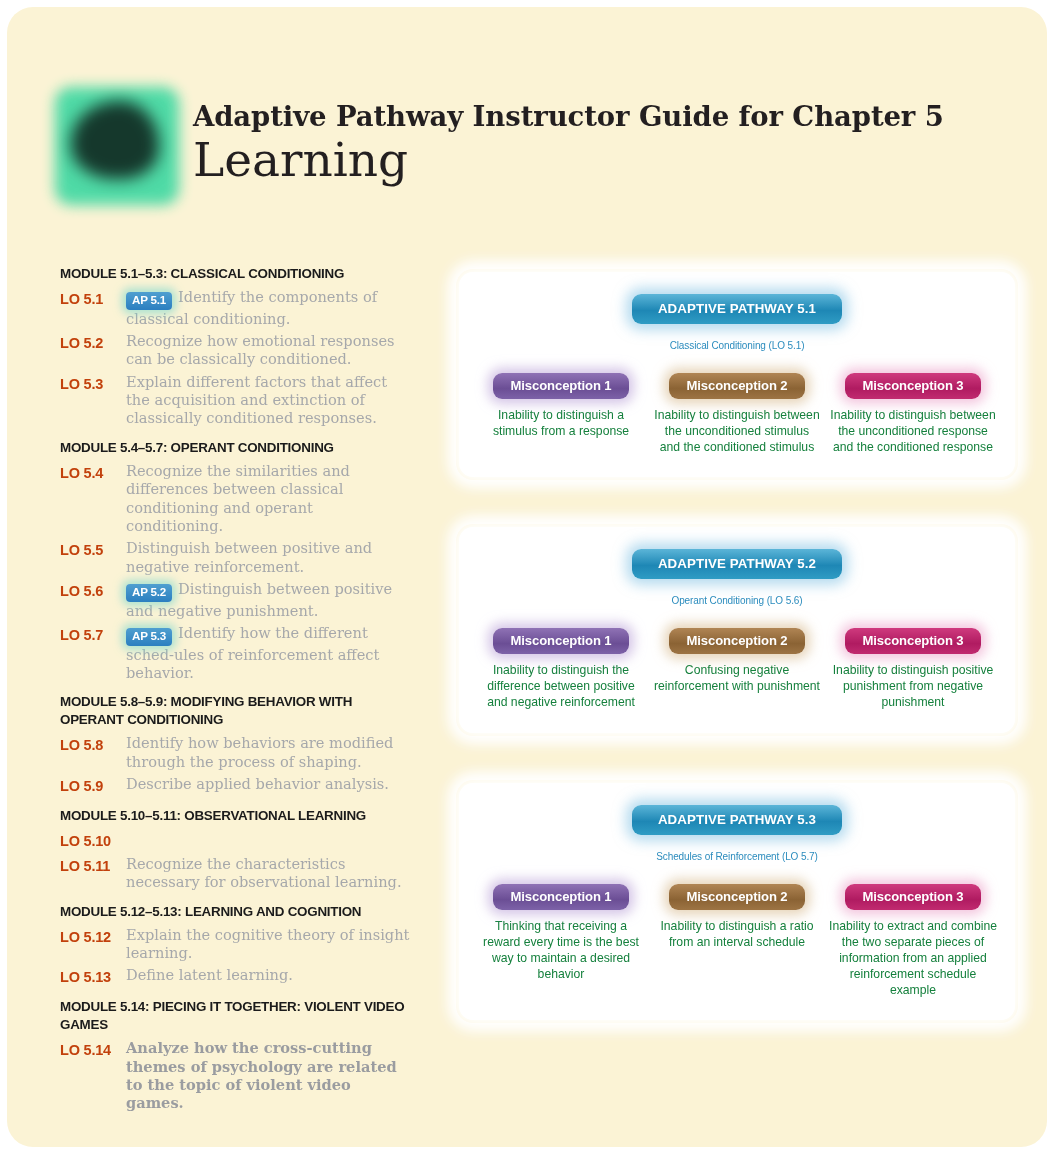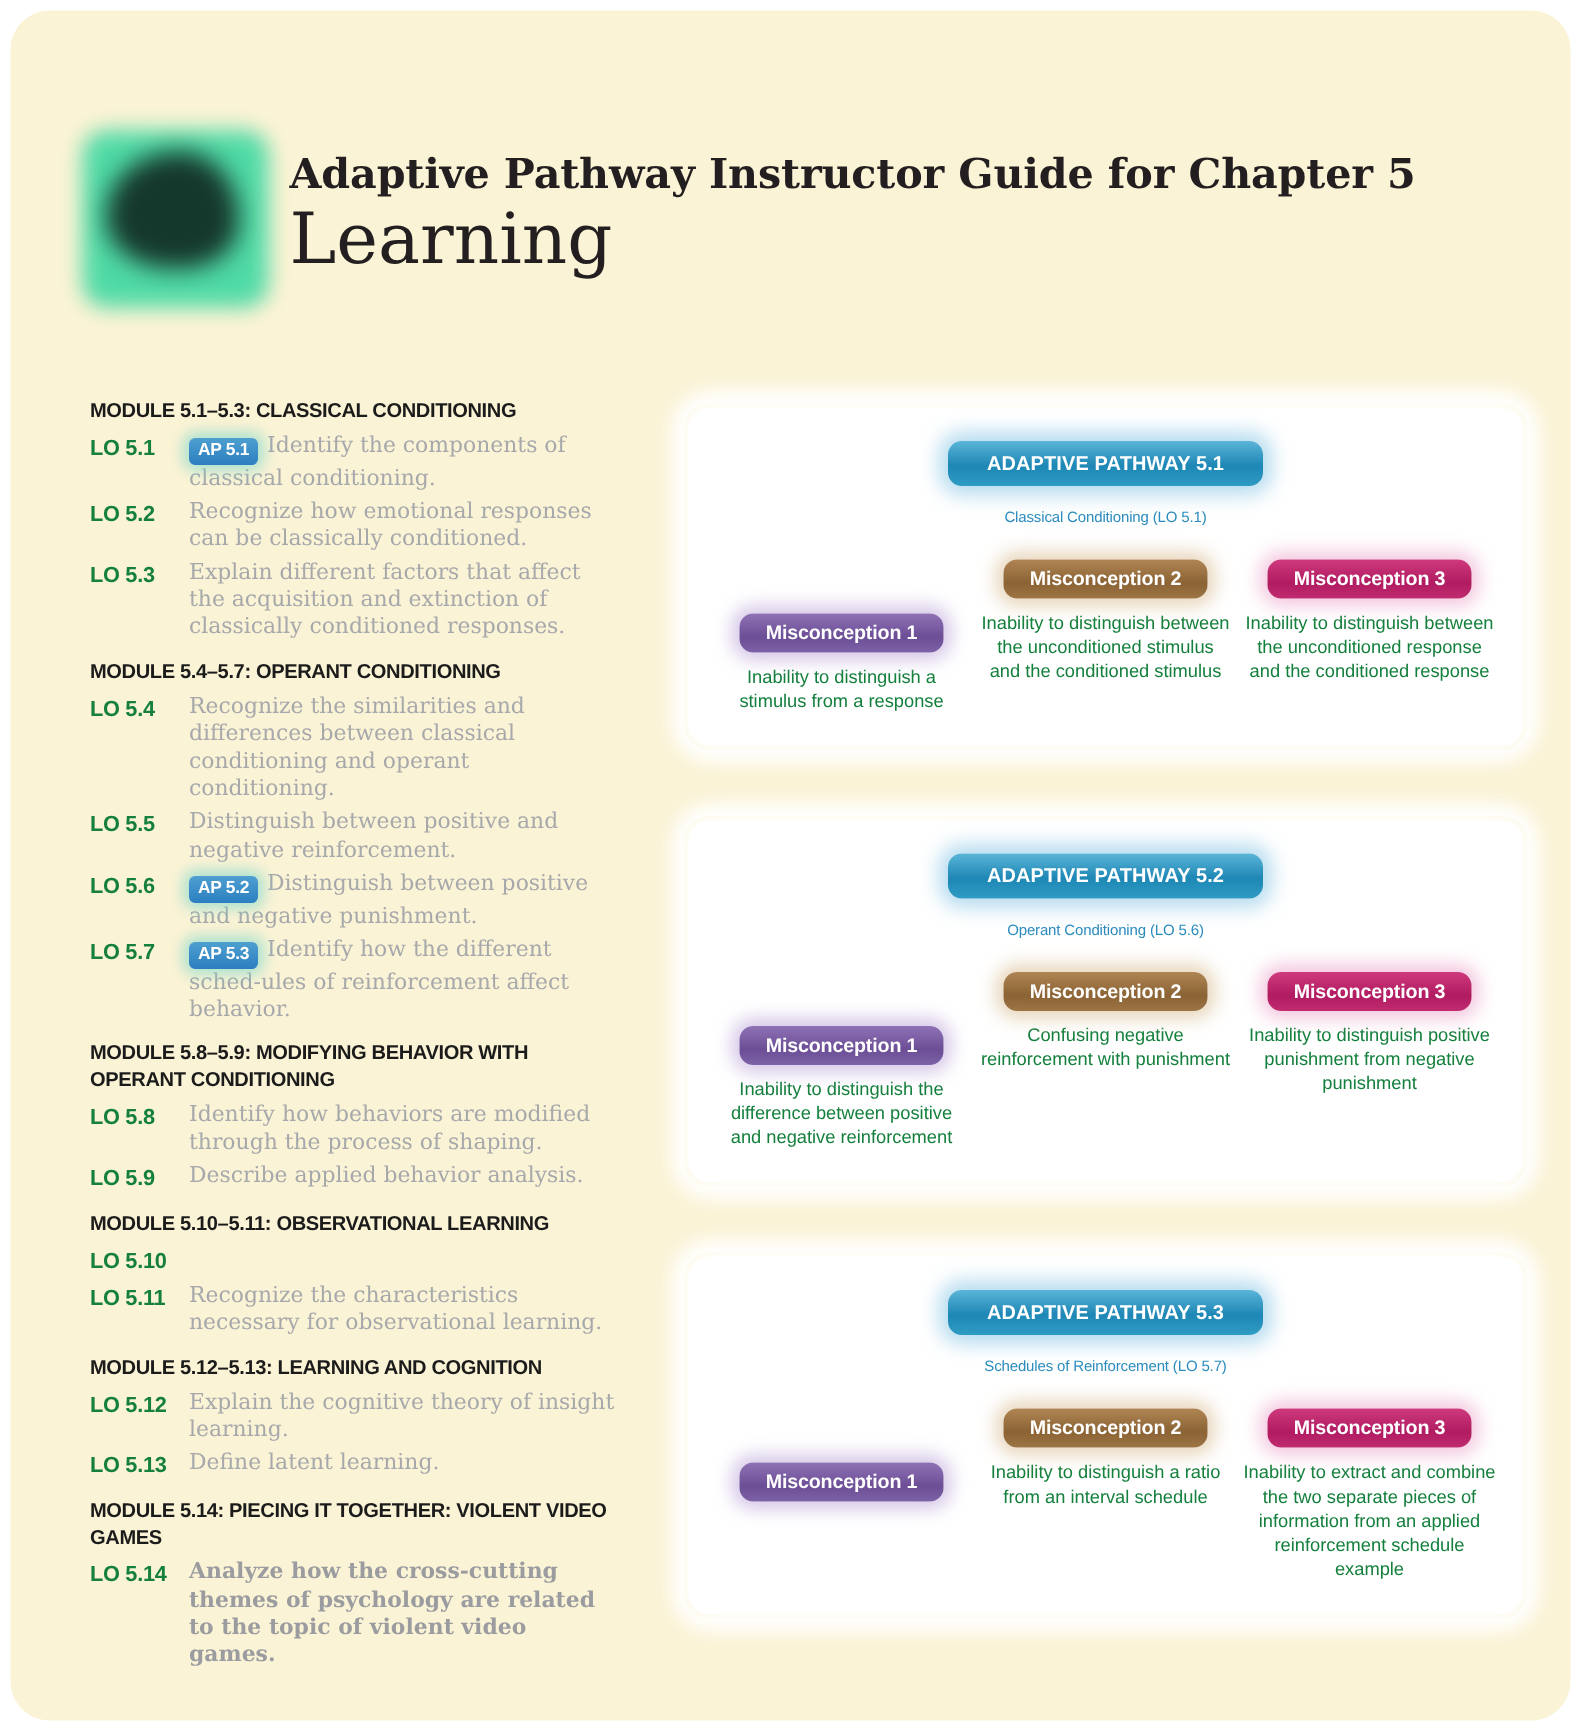--- a/index.html
+++ b/index.html
@@ -103,21 +103,21 @@
     display: flex;
     align-items: flex-start;
     margin-bottom: 4px;
   }
   .lo-tag {
     flex: 0 0 auto;
     width: 66px;
     font-family: "Liberation Sans", sans-serif;
     font-size: 14.5px;
     font-weight: bold;
-    color: #15803d;
+    color: #c2410c;
     letter-spacing: -0.2px;
     line-height: 1.38;
     padding-top: 1px;
   }
   .lo-text {
     flex: 1 1 auto;
     font-family: "DejaVu Serif", "Liberation Serif", serif;
     font-size: 14.6px;
     color: #a6a8ab;
     line-height: 1.26;
@@ -216,21 +216,20 @@
     font-size: 13.1px;
     font-weight: bold;
     color: #ffffff;
     letter-spacing: -0.1px;
     margin-bottom: 8px;
     white-space: nowrap;
   }
   .mis-pill.c1 {
     background: linear-gradient(180deg, #8f72b5 0%, #6b4e95 60%, #7d62a8 100%);
     box-shadow: 0 0 12px 5px rgba(185, 160, 215, .60);
-    margin-top: 36px;
   }
   .mis-pill.c2 {
     background: linear-gradient(180deg, #b08554 0%, #8b6334 60%, #9d7444 100%);
     box-shadow: 0 0 12px 5px rgba(215, 185, 140, .60);
   }
   .mis-pill.c3 {
     background: linear-gradient(180deg, #cf3a7e 0%, #b01b61 60%, #c12b70 100%);
     box-shadow: 0 0 12px 5px rgba(235, 160, 200, .60);
   }
   .mis-text {
@@ -364,20 +363,21 @@
         </div>
       </div>
       <div class="pathway-card">
         <div class="pw-pill-wrap">
           <div class="pw-pill">ADAPTIVE PATHWAY 5.3</div>
         </div>
         <div class="pw-sub">Schedules of Reinforcement (LO 5.7)</div>
         <div class="misconceptions">
           <div class="mis-col">
             <div class="mis-pill c1">Misconception 1</div>
+            <div class="mis-text">Thinking that receiving a reward every time is the best way to maintain a desired behavior</div>
           </div>
           <div class="mis-col">
             <div class="mis-pill c2">Misconception 2</div>
             <div class="mis-text">Inability to distinguish a ratio from an interval schedule</div>
           </div>
           <div class="mis-col">
             <div class="mis-pill c3">Misconception 3</div>
             <div class="mis-text">Inability to extract and combine the two separate pieces of information from an applied reinforcement schedule example</div>
           </div>
         </div>

